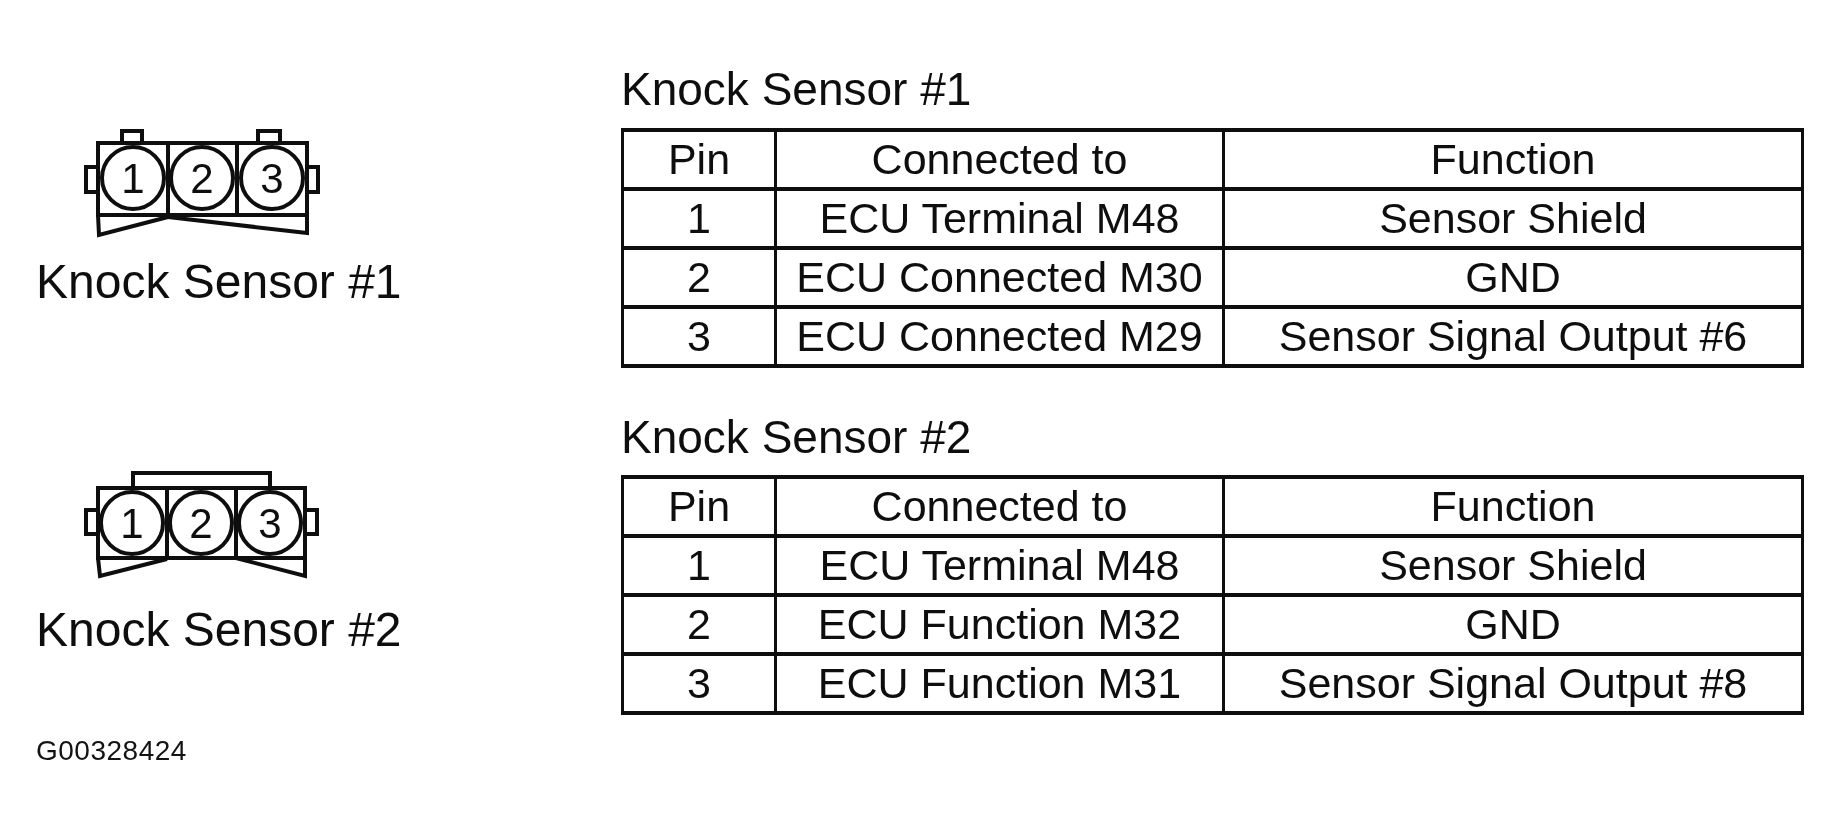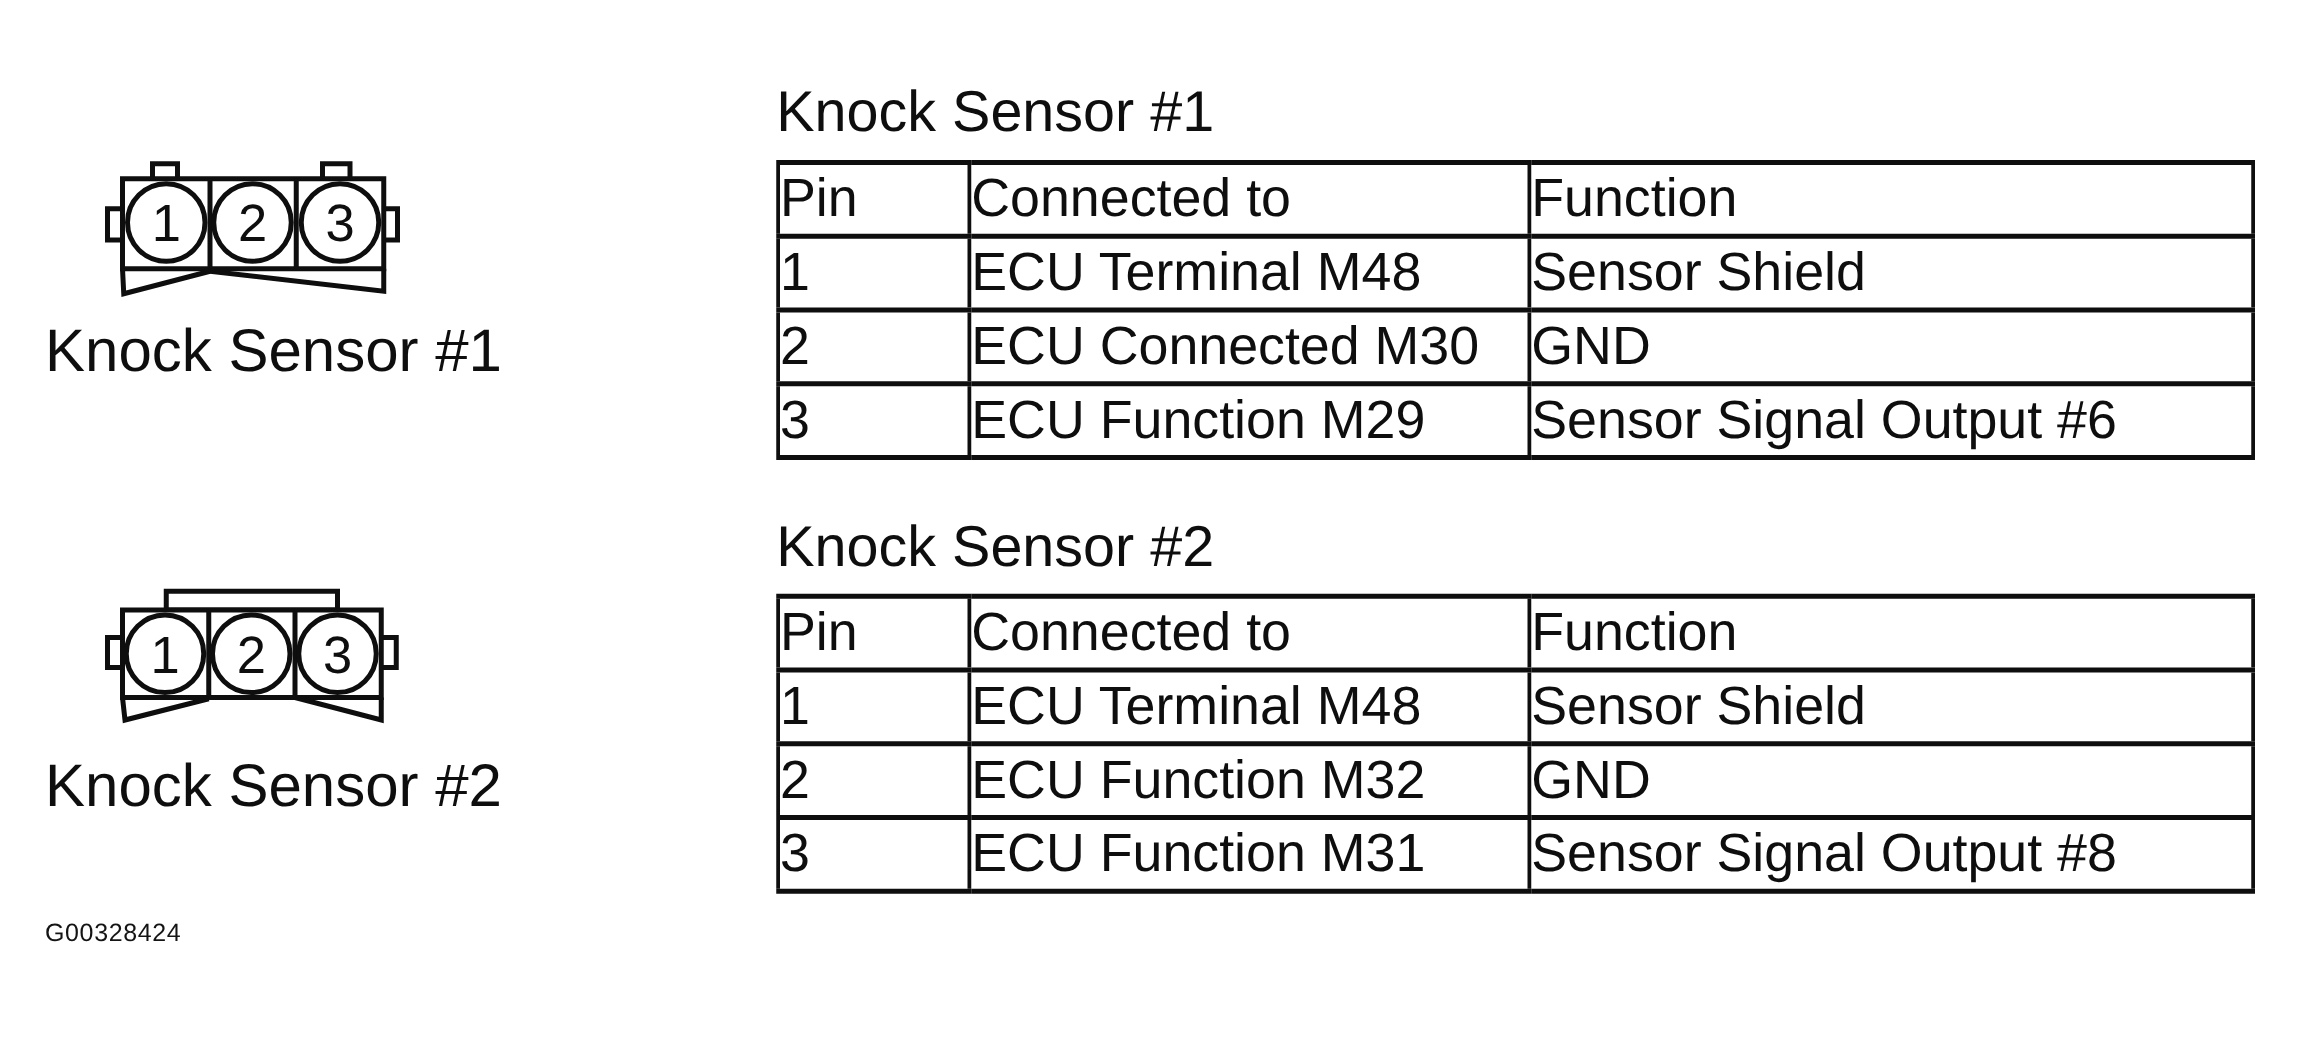--- a/index.html
+++ b/index.html
@@ -14,21 +14,21 @@
   }
   .connector-label {
     position: absolute;
     font-size: 48px;
     line-height: 1.1;
     white-space: nowrap;
     color: #0e0e0e;
   }
   .figure-code {
     position: absolute;
-    font-size: 20px;
+    font-size: 28px;
     line-height: 1.1;
     letter-spacing: 0.5px;
     white-space: nowrap;
     color: #141414;
   }
   .table-title {
     position: absolute;
     font-size: 46px;
     line-height: 1.1;
     white-space: nowrap;
@@ -39,21 +39,21 @@
     border-collapse: collapse;
     table-layout: fixed;
     background: #ffffff;
   }
   table.pin-table th,
   table.pin-table td {
     border: solid #0e0e0e;
     border-width: 4px 3px;
     font-weight: normal;
     font-size: 43px;
-    text-align: left;
+    text-align: center;
     vertical-align: middle;
     height: 55px;
     padding: 0;
     white-space: nowrap;
     overflow: hidden;
   }
   svg.connector { position: absolute; }
   svg.connector .ink {
     stroke: #0e0e0e;
     stroke-width: 4;
@@ -137,21 +137,21 @@
         <td>ECU Terminal M48</td>
         <td>Sensor Shield</td>
       </tr>
       <tr>
         <td>2</td>
         <td>ECU Connected M30</td>
         <td>GND</td>
       </tr>
       <tr>
         <td>3</td>
-        <td>ECU Function M29</td>
+        <td>ECU Connected M29</td>
         <td>Sensor Signal Output #6</td>
       </tr>
     </tbody>
   </table>
 
   <div class="table-title" style="left:621px; top:412px;">Knock Sensor #2</div>
 
   <table class="pin-table" style="left:621px; top:475px; width:1180px;">
     <colgroup>
       <col style="width:153px">

